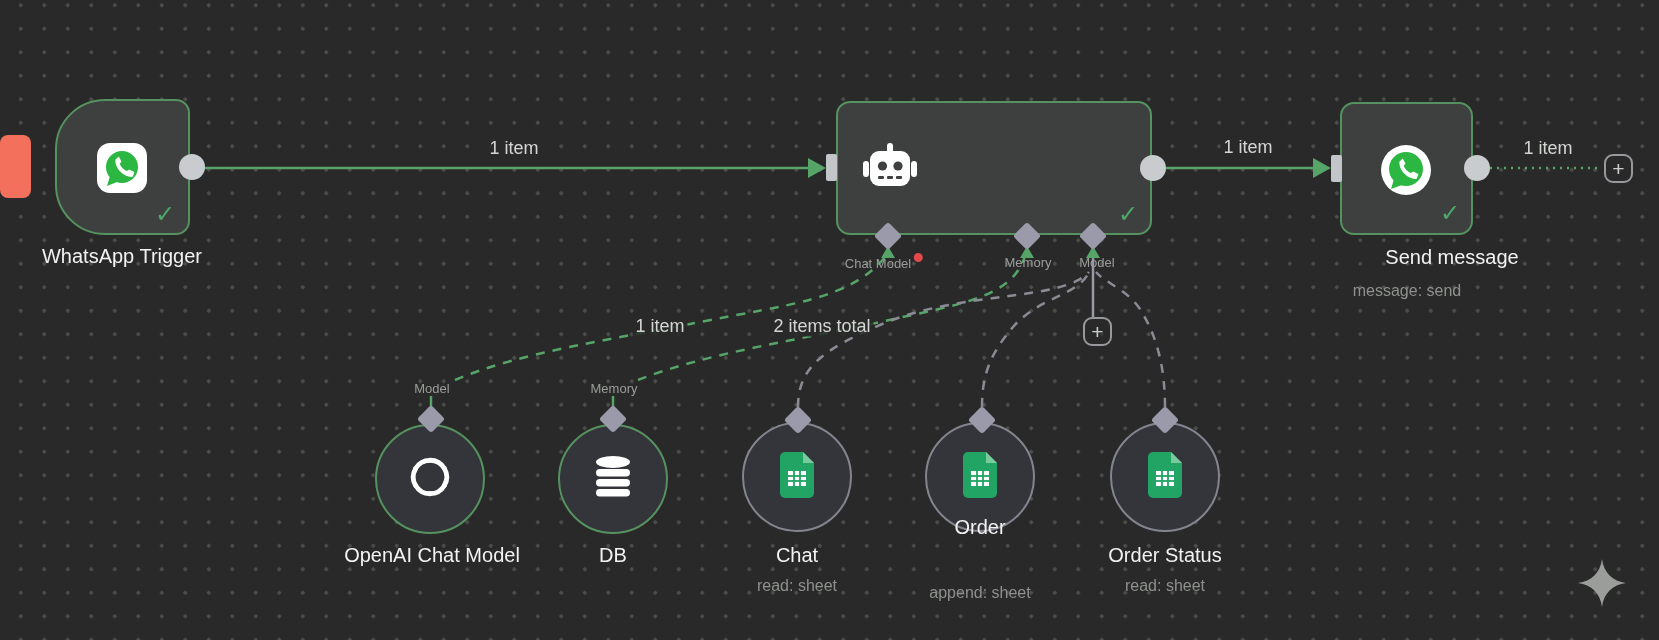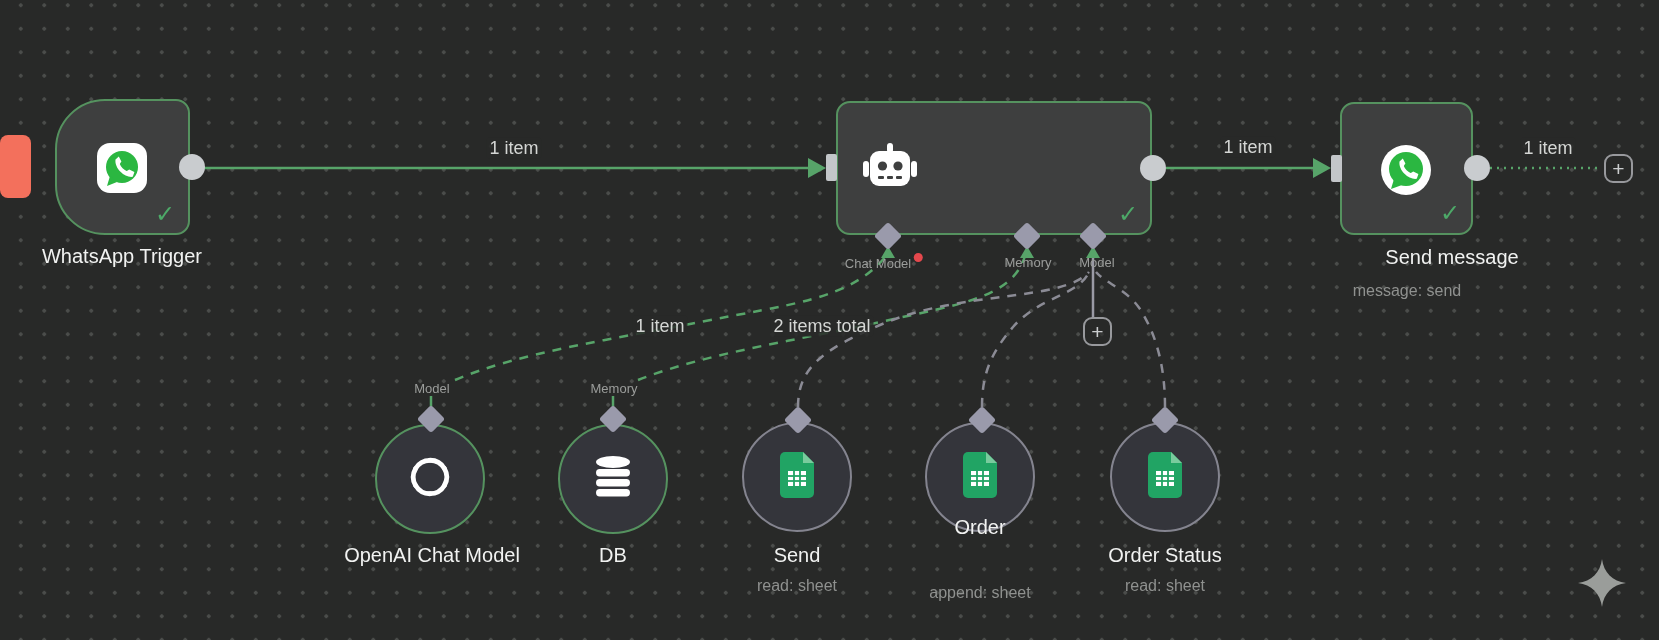--- a/index.html
+++ b/index.html
@@ -164,21 +164,21 @@
         <g stroke="#21a464" stroke-width="1.8">
           <line x1="8" y1="24" x2="26" y2="24"></line>
             <line x1="8" y1="29" x2="26" y2="29"></line>
           <line x1="14" y1="19" x2="14" y2="34"></line>
             <line x1="20" y1="19" x2="20" y2="34"></line>
         </g>
       </svg>
     </span>
   </div>
   <div class="diamond" style="left:798px;top:420px;"></div>
-  <div class="node-label" style="left:797px;top:544px;">Send</div>
+  <div class="node-label" style="left:797px;top:544px;">Chat</div>
   <div class="sub-label" style="left:797px;top:577px;">read: sheet</div>
 
   <div class="circle-node gray" style="left:925px;top:422px;">
     <span>
       <svg width="34" height="46" viewBox="0 0 34 46">
         <path d="M0 5 a5 5 0 0 1 5-5 H23 L34 11 V41 a5 5 0 0 1-5 5 H5 a5 5 0 0 1-5-5 Z" fill="#21a464"></path>
         <path d="M23 0 L34 11 H23 Z" fill="#79cb9d"></path>
         <rect x="8" y="19" width="18" height="15" fill="#ffffff"></rect>
         <g stroke="#21a464" stroke-width="1.8">
           <line x1="8" y1="24" x2="26" y2="24"></line>

